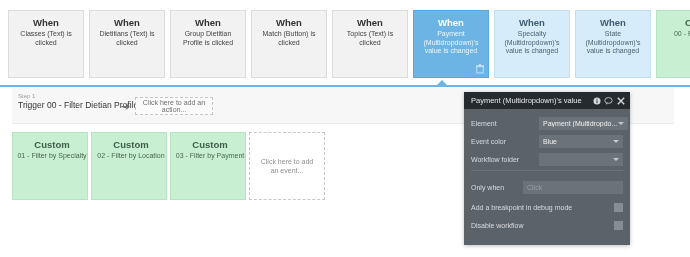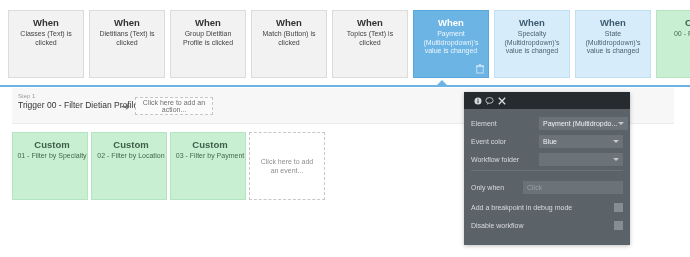--- a/index.html
+++ b/index.html
@@ -346,20 +346,21 @@
   <div class="act-card" style="left:170px;">
     <div class="ttl">Custom</div>
     <div class="sub">03 - Filter by Payment</div>
   </div>
 
   <div id="add-event">Click here to add an event...</div>
 
   <div id="panel">
 
     <div id="panel-header">
+      <div id="panel-title">Payment (Multidropdown)'s value</div>
       <div class="hdr-ico">
         <svg width="8" height="8" viewBox="0 0 10 10">
           <circle cx="5" cy="5" r="4.4" fill="#d8dbdd"></circle>
           <rect x="4.4" y="2.1" width="1.2" height="1.3" fill="#262b2f"></rect>
           <rect x="4.4" y="4.1" width="1.2" height="3.6" fill="#262b2f"></rect>
         </svg>
       </div>
       <div class="hdr-ico">
         <svg width="9" height="8" viewBox="0 0 11 10">
           <ellipse cx="5.5" cy="4.3" rx="4.6" ry="3.6" fill="none" stroke="#d8dbdd" stroke-width="1"></ellipse>

